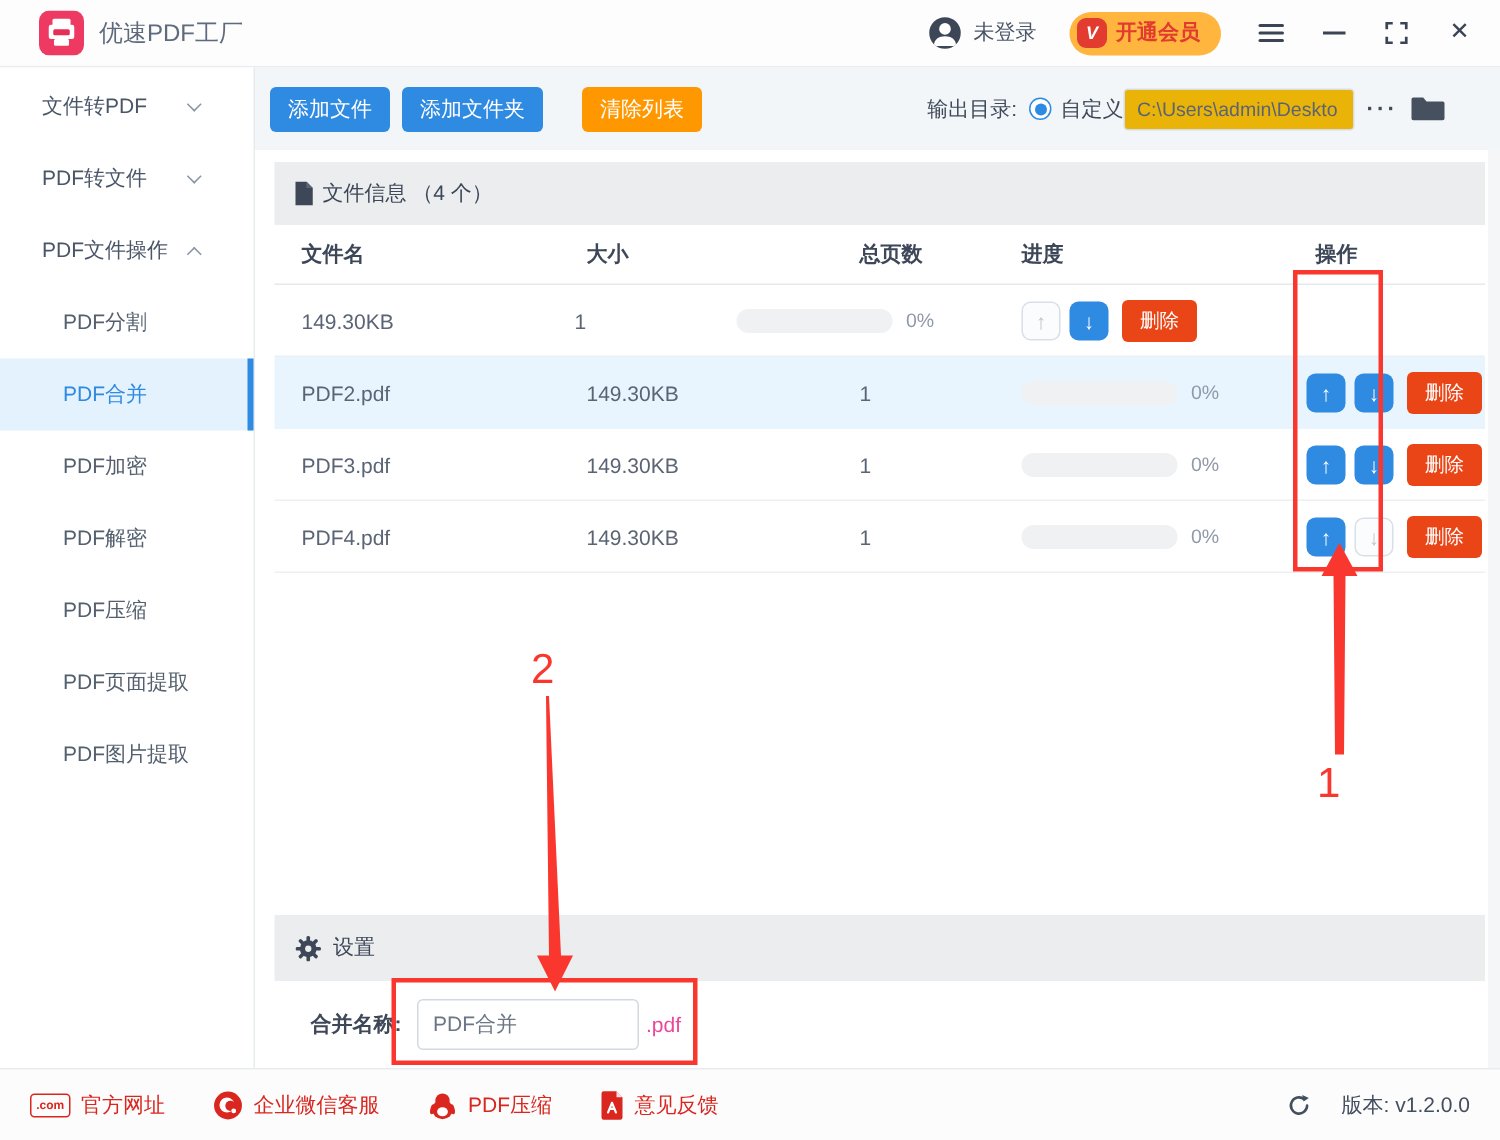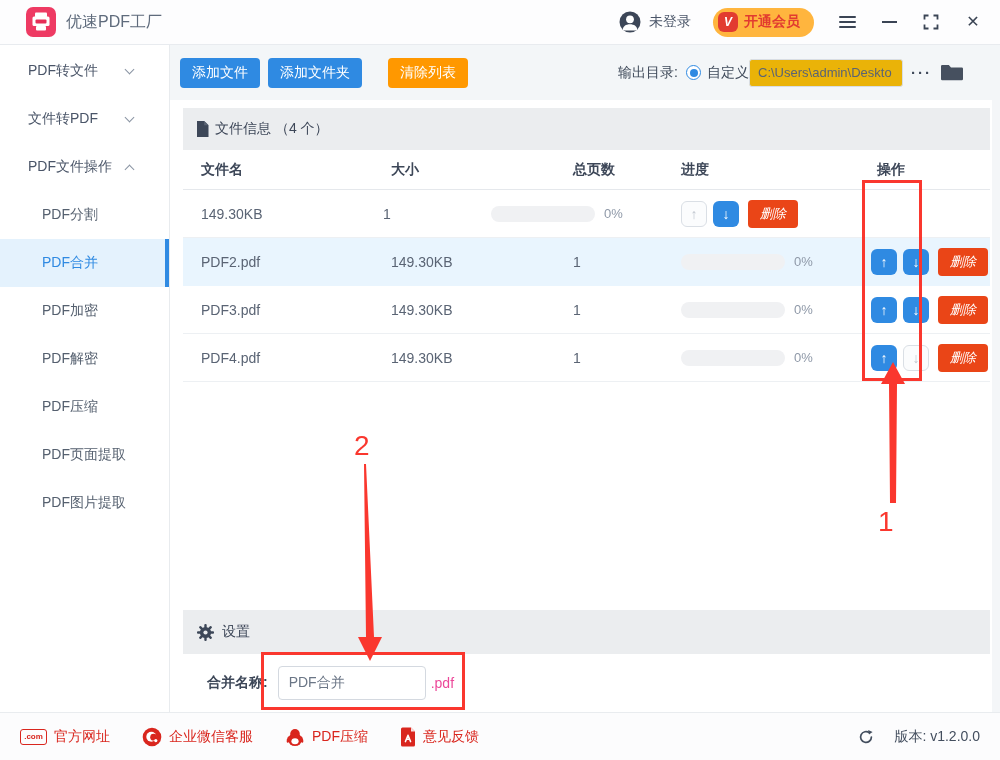--- a/index.html
+++ b/index.html
@@ -74,21 +74,21 @@
   .c-prog { width:190px; display:flex; align-items:center; }
   .c-act { display:flex; align-items:center; }
   .thead .c-act { padding-left:6px; }
   .pill { width:104px; height:16px; background:#f0f1f3; border-radius:8px; }
   .pct { margin-left:9px; color:#8f99a8; font-size:13px; }
   .mv { width:26px; height:26px; border-radius:6px; border:none; background:#2f8ae2; color:#fff;
     font-size:14px; display:flex; align-items:center; justify-content:center; cursor:pointer; font-family:inherit; }
   .mv.off { background:#fbfcfd; border:1px solid #dadfe5; color:#c0c6cf; cursor:default; }
   .mv + .mv { margin-left:6px; }
   .del { margin-left:9px; height:28px; padding:0 12px; background:#ea4517; color:#fff; font-size:13px;
-    border:none; border-radius:4px; cursor:pointer; font-family:inherit;font-style:italic; }
+    border:none; border-radius:4px; cursor:pointer; font-family:inherit; }
   .settings-bar { position:absolute; left:13px; top:510px; width:807px; height:44px; background:#ebedef;
     display:flex; align-items:center; padding-left:14px; gap:8px; color:#3d4758;font-family:Liberation Serif, serif; }
   .merge-row { position:absolute; left:13px; top:554px; width:807px; height:58px;
     display:flex; align-items:center; }
   .merge-label { margin-left:24px; font-weight:600; color:#3d4758; }
   .merge-input { margin-left:10px; width:148px; height:34px; border:1px solid #d4d9e0; border-radius:4px;
     padding:0 10px; font-size:14px; color:#6b7686; background:#fff; font-family:inherit; }
   .merge-suffix { margin-left:5px; color:#ec4899; }
   
   .footer { position:absolute; left:0; top:712px; width:1000px; height:48px; background:#fcfcfd;
@@ -155,25 +155,25 @@
         </svg>
     </span>
     <span class="win-ic">
         <span class="close-x">✕</span>
       </span>
   </div>
 </header>
 
 <aside class="sidebar">
   <div class="nav-group">
+    <span>文件转PDF</span>
+    <span class="chev down"></span>
+  </div>
+  <div class="nav-group">
     <span>PDF转文件</span>
-    <span class="chev down"></span>
-  </div>
-  <div class="nav-group">
-    <span>文件转PDF</span>
     <span class="chev down"></span>
   </div>
   <div class="nav-group">
     <span>PDF文件操作</span>
     <span class="chev up"></span>
   </div>
   <div class="nav-sub">PDF分割</div>
   <div class="nav-sub selected">PDF合并</div>
   <div class="nav-sub">PDF加密</div>
   <div class="nav-sub">PDF解密</div>

